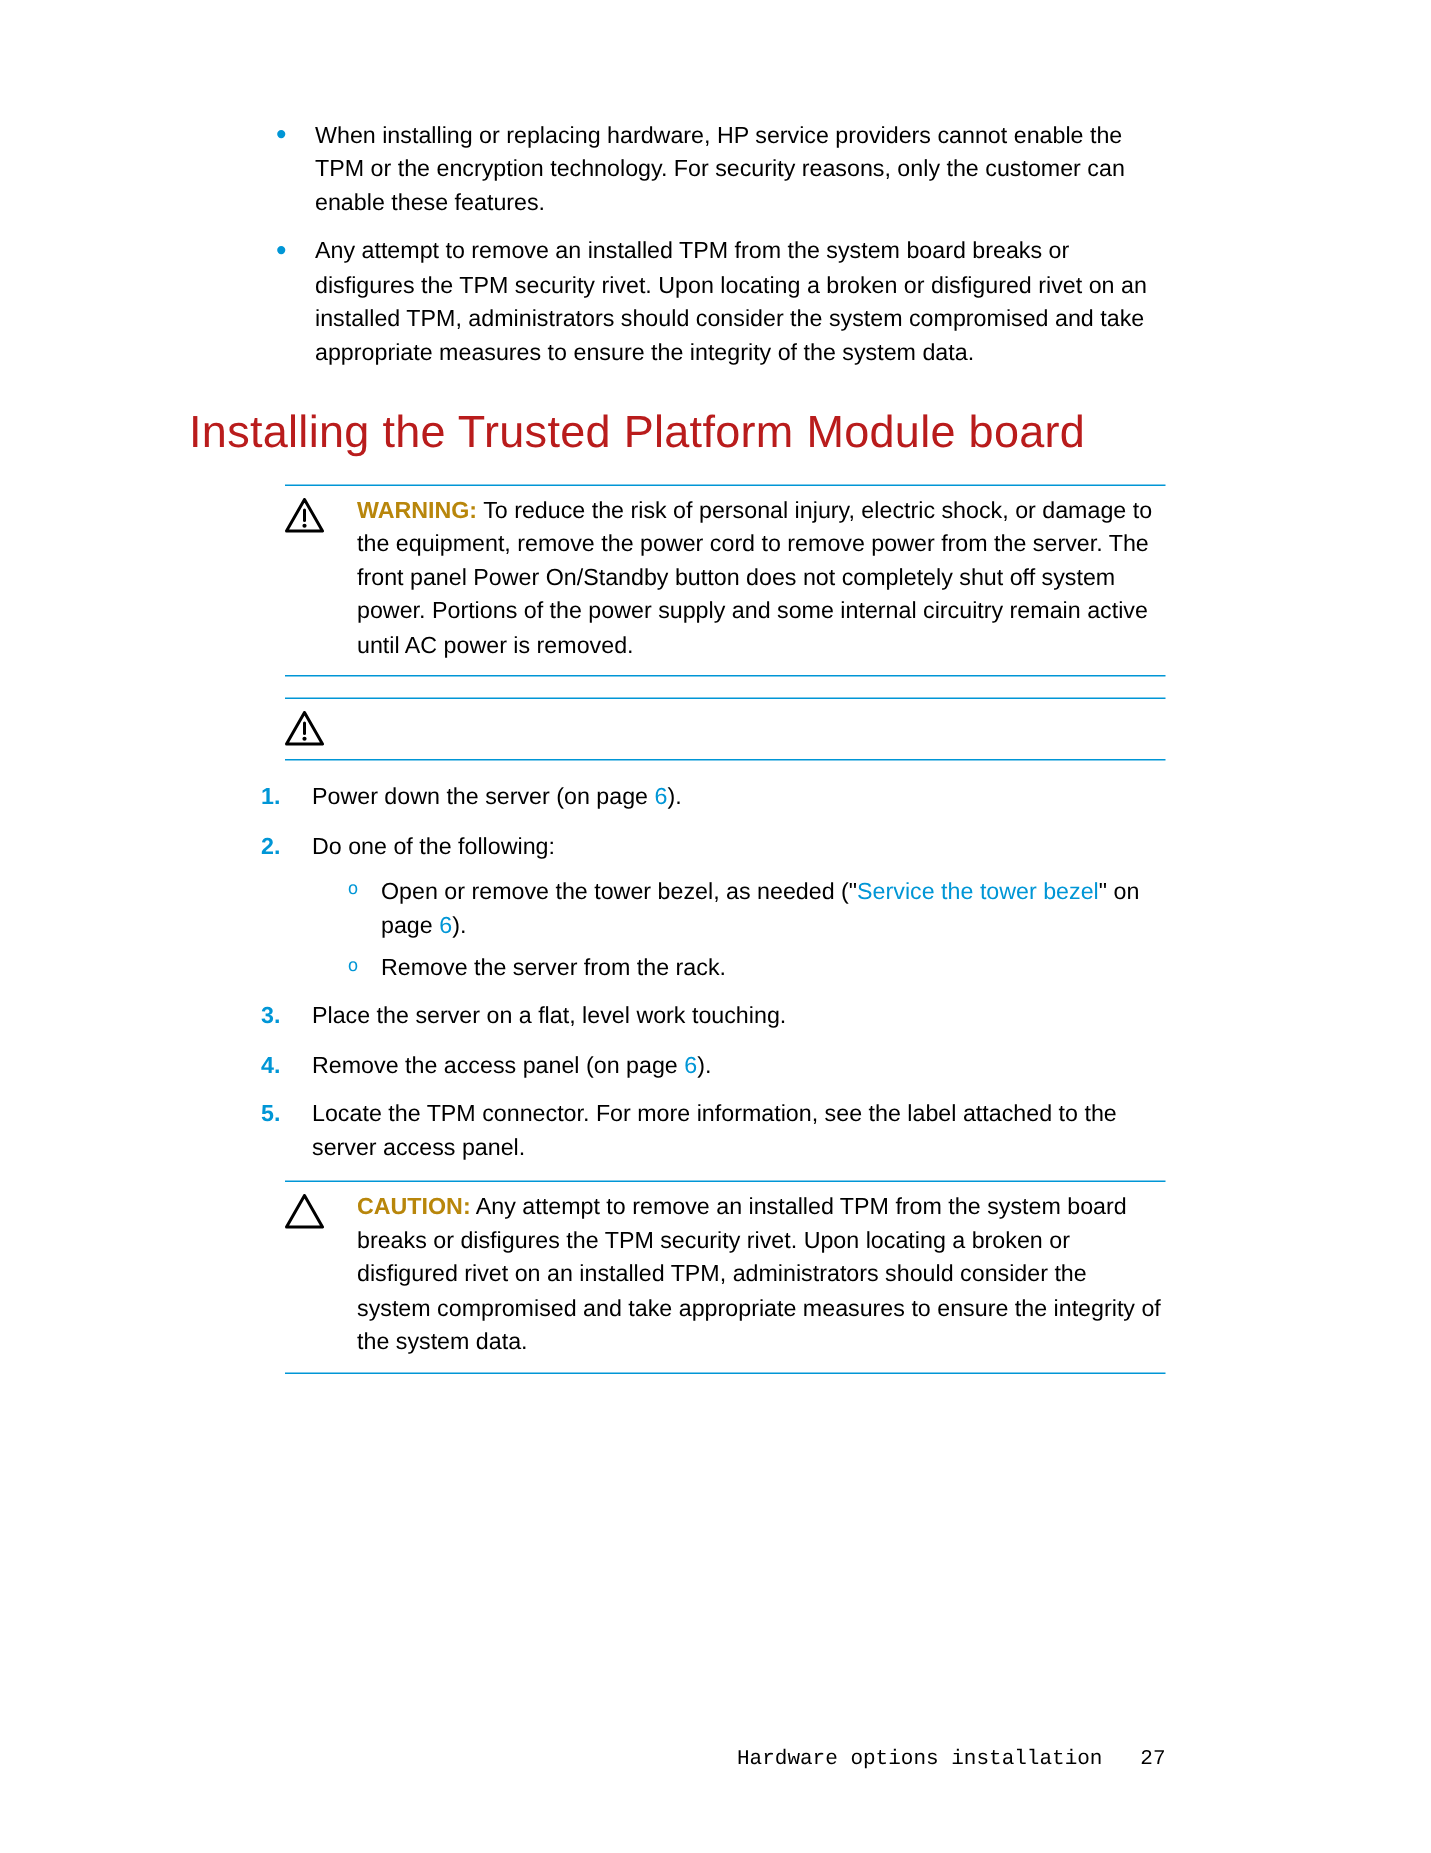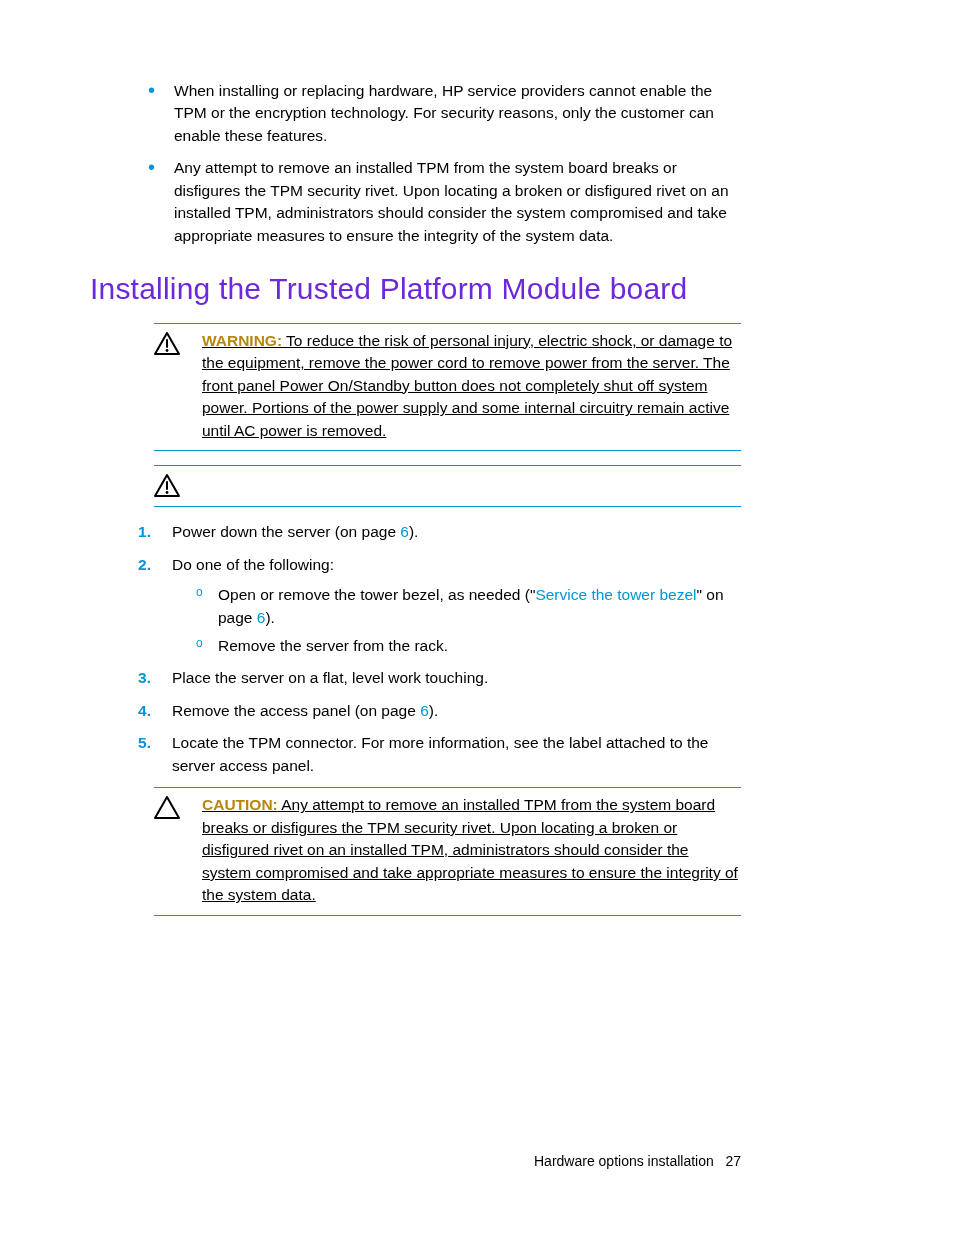--- a/index.html
+++ b/index.html
@@ -14,20 +14,21 @@
     line-height: 1.45;
     color: #000000;
     position: relative;
   }
   .page {
     position: relative;
     width: 831px;
     height: 1235px;
     box-sizing: border-box;
     padding: 80px 90px 0 90px;
+    margin-left: 36px;
   }
   ul.bullets {
     list-style: none;
     margin: 0 0 20px 0;
     padding: 0 0 0 60px;
   }
   ul.bullets > li {
     position: relative;
     margin-bottom: 10px;
     padding-left: 24px;
@@ -37,33 +38,32 @@
     position: absolute;
     left: -2px;
     top: 0;
     color: #0096d6;
     font-size: 20px;
     line-height: 1;
   }
   h2.section-heading {
     font-family: "Segoe UI Light","Helvetica Neue",Arial,sans-serif;
     font-weight: 300;
-    color: #6d28d9;
+    color: #b91c1c;
     font-size: 30px;
     margin: 18px 0 12px 0;
     letter-spacing: 0.2px;
   }
   .admon {
     display: flex;
     align-items: flex-start;
     margin: 0 0 14px 64px;
     border-top: 1px solid #0096d6;
     border-bottom: 1px solid #0096d6;
     padding: 6px 0 8px 0;
-    text-decoration: underline;
   }
   .admon .icon-col {
     flex: 0 0 48px;
     text-align: left;
     padding-top: 2px;
   }
   .admon .text-col {
     flex: 1 1 auto;
   }
   .admon .label {
@@ -105,24 +105,25 @@
     content: "o";
     position: absolute;
     left: 0;
     top: 0;
     color: #0096d6;
     font-size: 12px;
   }
   .link { color: #0096d6; }
   .footer {
     position: absolute;
-    bottom: 64px;
+    bottom: 52px;
     right: 90px;
     font-size: 14px;
     color: #000;
+    font-family: Liberation Mono, monospace;
   }
 </style>
 </head>
 <body>
 
 <div class="page">
 
   <ul class="bullets">
     <li>When installing or replacing hardware, HP service providers cannot enable the TPM or the encryption technology. For security reasons, only the customer can enable these features.</li>
     <li>Any attempt to remove an installed TPM from the system board breaks or disfigures the TPM security rivet. Upon locating a broken or disfigured rivet on an installed TPM, administrators should consider the system compromised and take appropriate measures to ensure the integrity of the system data.</li>

